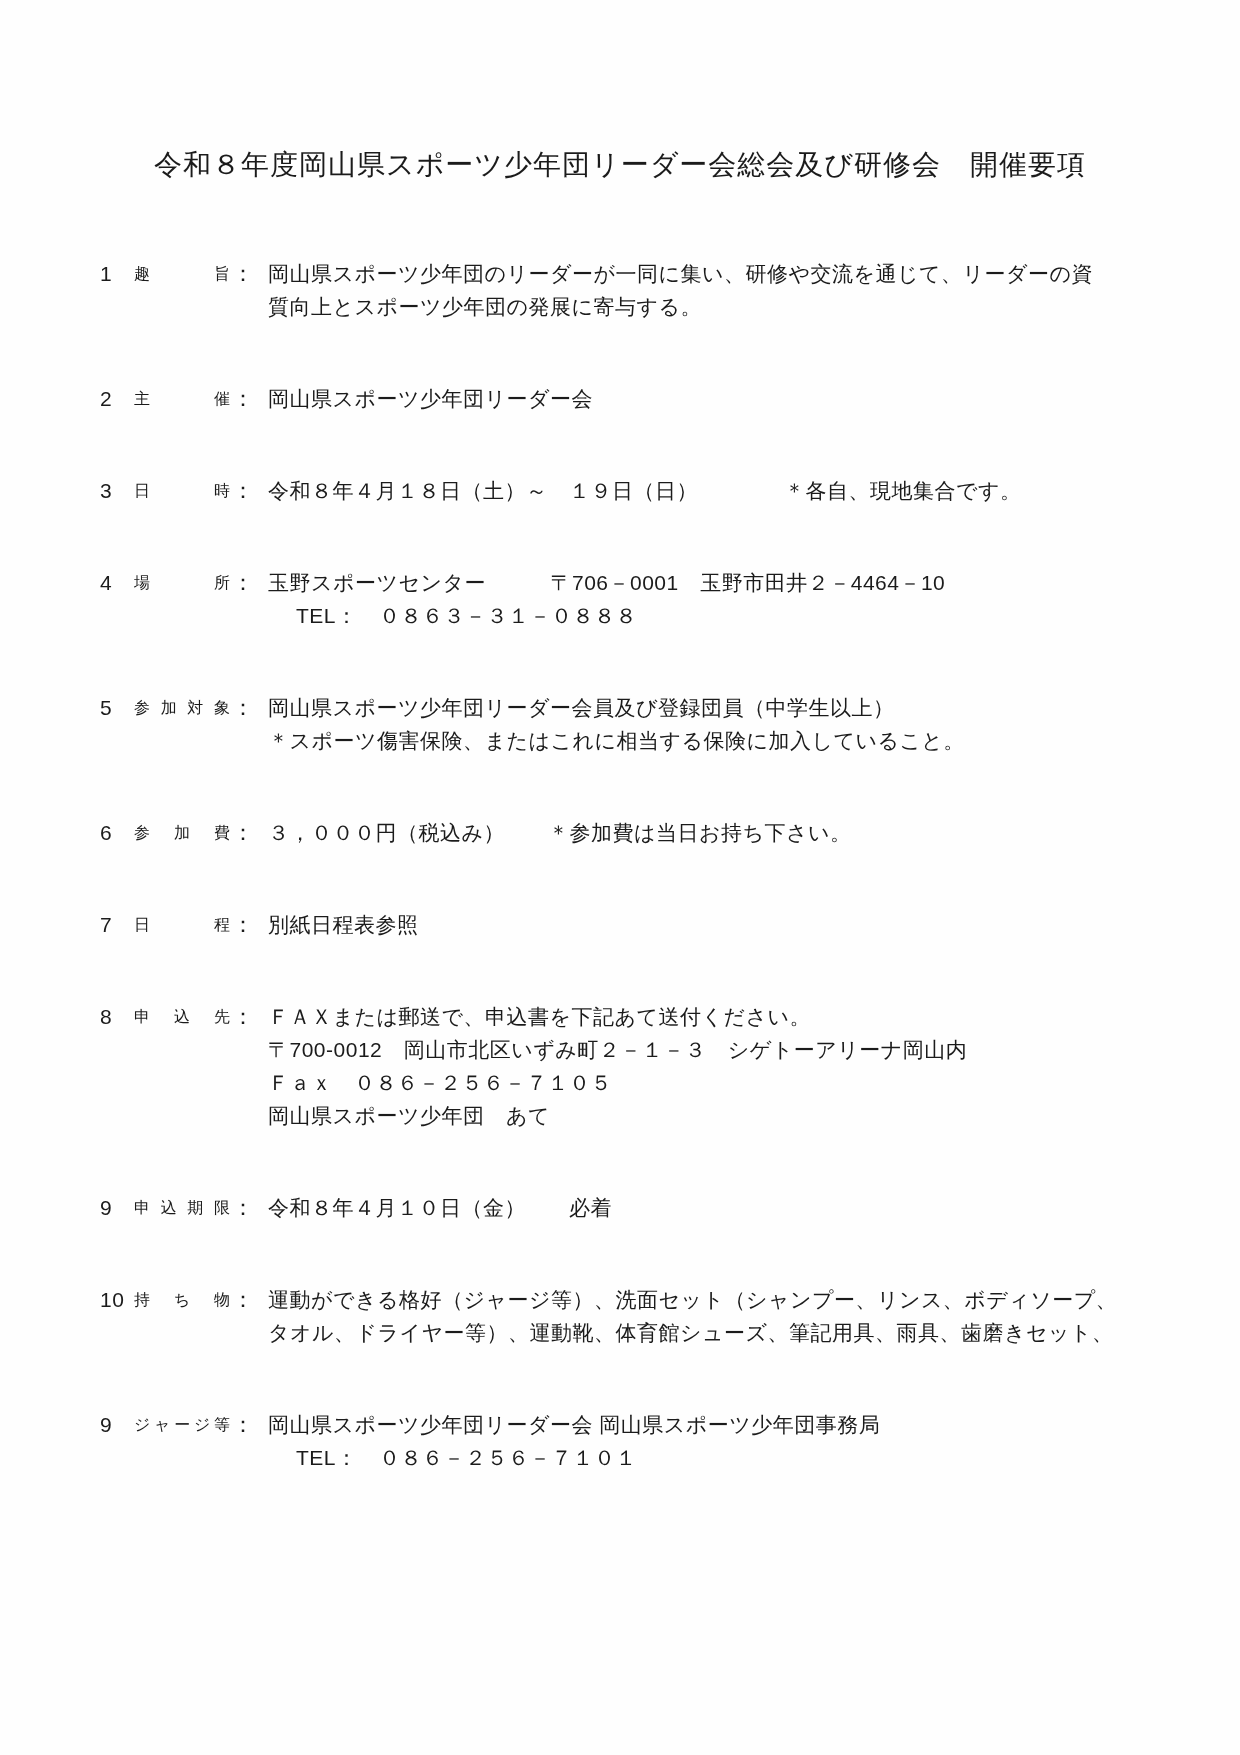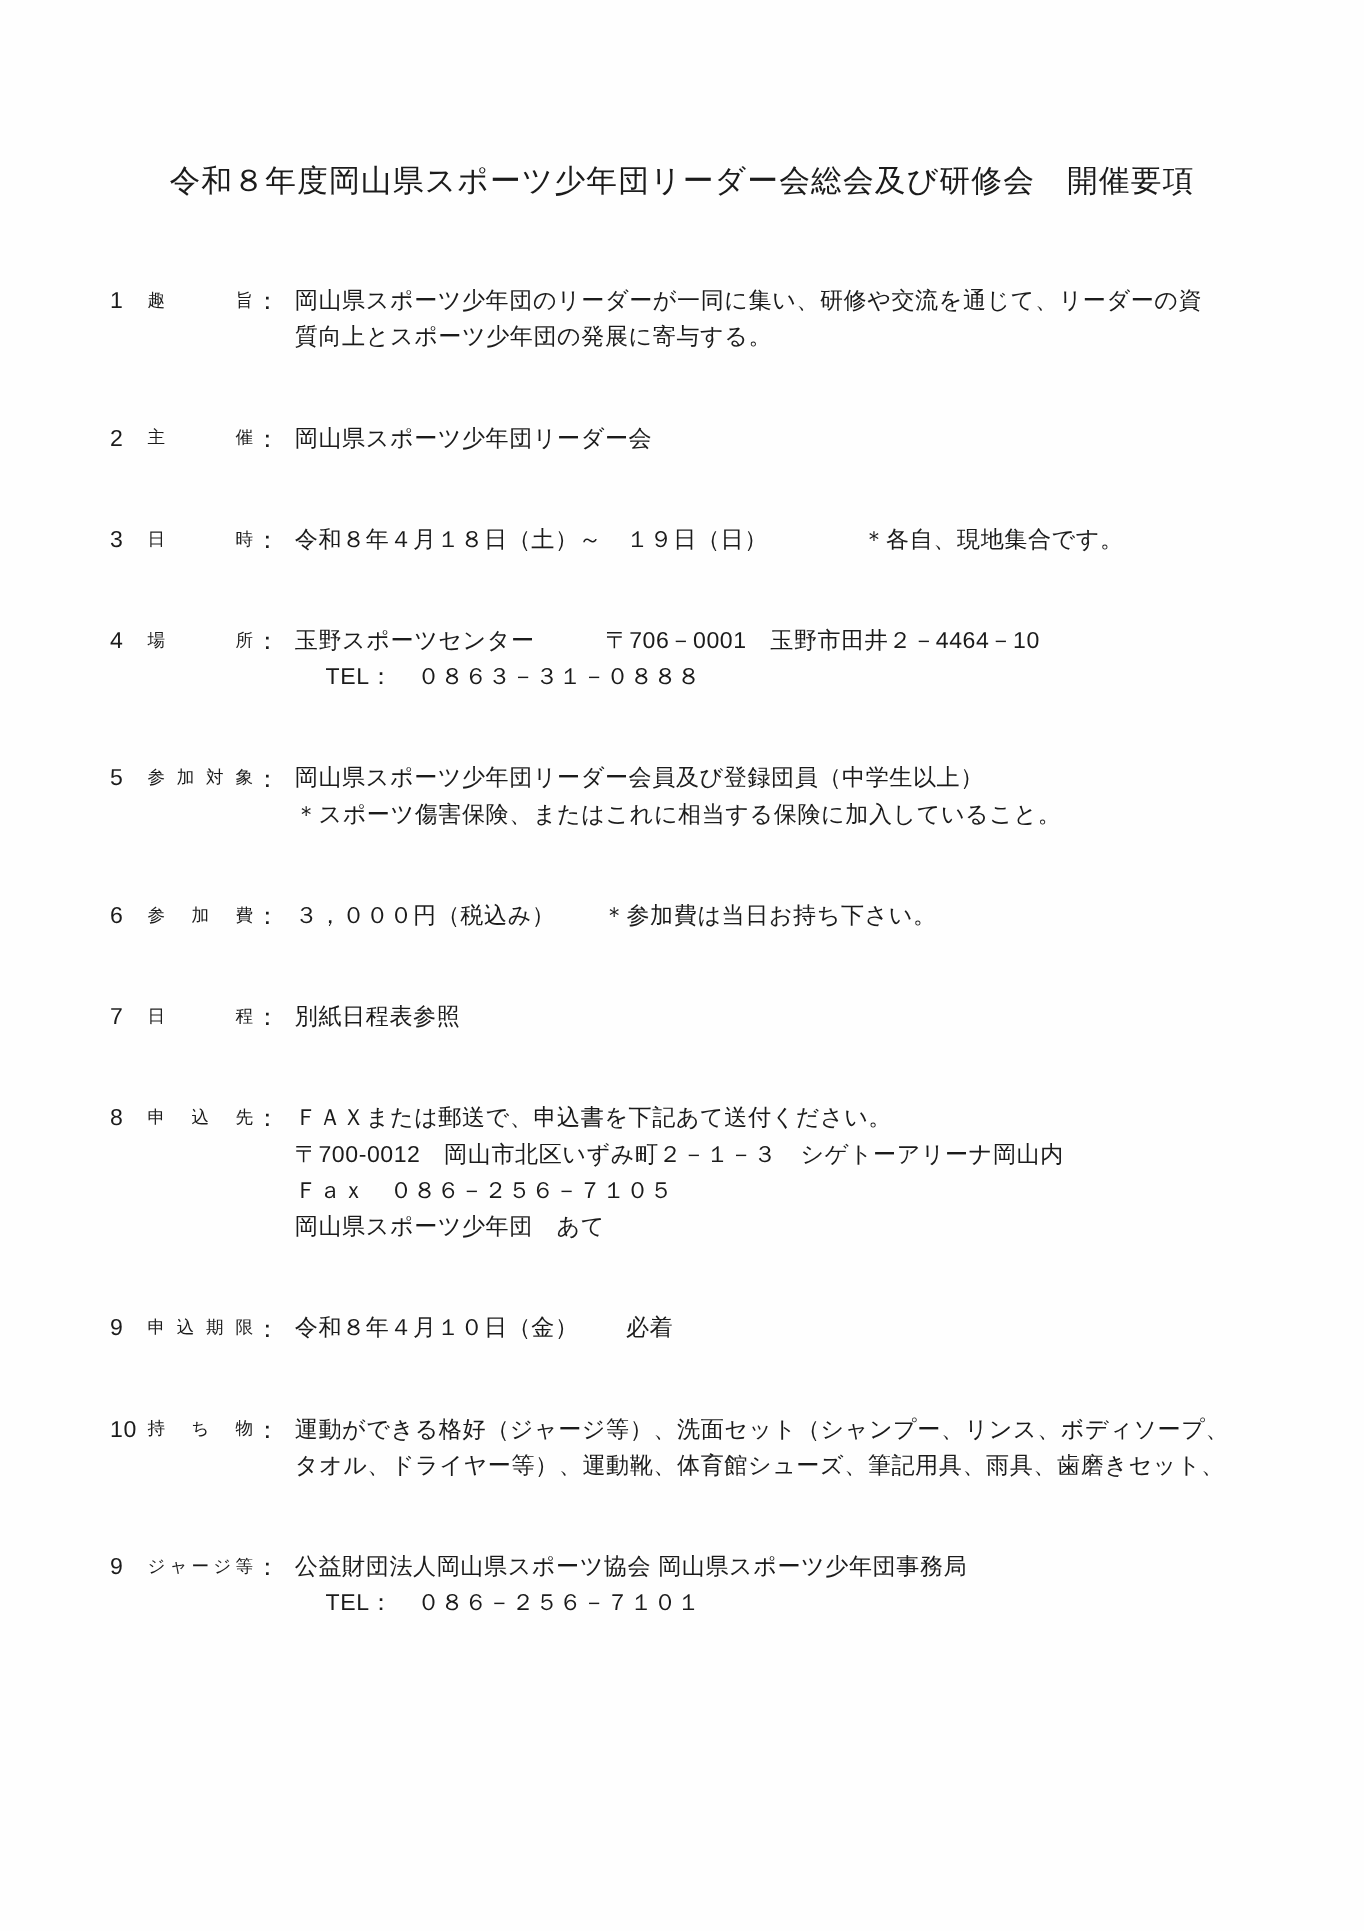--- a/index.html
+++ b/index.html
@@ -199,20 +199,20 @@
         </div>
       </div>
     </div>
 
     <div class="item">
       <div class="row">
         <span class="num">9</span>
         <span class="label">ジャージ等</span>
         <span class="colon">：</span>
         <div class="content">
-          <div class="line">公益財団法人岡山県スポーツ協会 岡山県スポーツ少年団事務局</div>
+          <div class="line">岡山県スポーツ少年団リーダー会 岡山県スポーツ少年団事務局</div>
           <div class="line indent">TEL：　０８６－２５６－７１０１</div>
         </div>
       </div>
     </div>
 
   </div>
 </div>
 
 </body></html>

